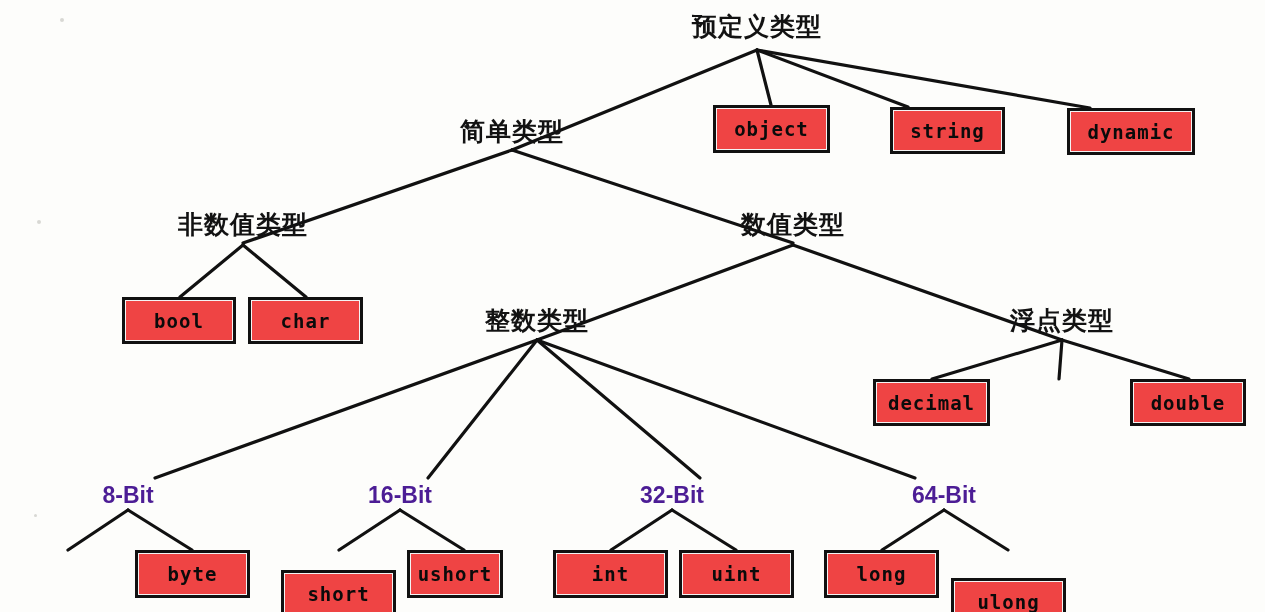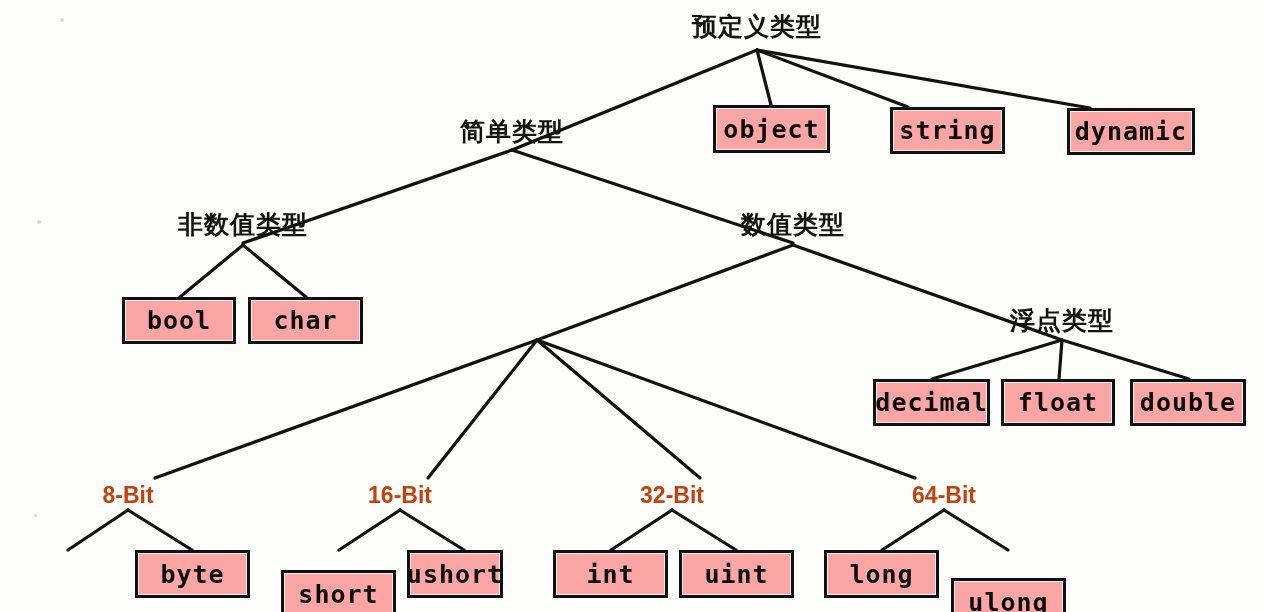--- a/index.html
+++ b/index.html
@@ -8,26 +8,26 @@
     font-family:"Liberation Sans", sans-serif;
     background:#fdfdfb;
   }
   #stage{position:relative;width:1265px;height:612px;background:#fdfdfb;}
   svg#wires{position:absolute;left:0;top:0;width:1265px;height:612px;}
 
   
   .box{
     position:absolute;
     box-sizing:border-box;
-    background:#fca5a5;
+    background:#ef4444;
     border:3px solid #111111;
     display:flex;align-items:center;justify-content:center;
     font-family:"DejaVu Sans Mono","Liberation Mono",monospace;
     font-weight:bold;
-    font-size:25px;
+    font-size:19px;
     color:#0b0b0b;
     letter-spacing:1px;
     box-shadow:inset 0 0 0 1px #f4f4f4;
   }
   
   .cat{
     position:absolute;
     font-family:"DejaVu Sans","Liberation Sans",sans-serif;
     font-weight:bold;
     font-size:25px;
@@ -36,21 +36,21 @@
     letter-spacing:1px;
     transform:translateX(-50%);
     text-align:center;
   }
   
   .bitlabel{
     position:absolute;
     font-family:"Liberation Sans",sans-serif;
     font-weight:bold;
     font-size:23px;
-    color:#c2410c;
+    color:#4c1d95;
     white-space:nowrap;
     transform:translateX(-50%);
     letter-spacing:0px;
   }
   .speck{position:absolute;background:#d8d8d4;border-radius:50%;}
 </style>
 </head>
 <body>
 
 <div id="stage">
@@ -96,36 +96,36 @@
   </svg>
 
   <div class="speck" style="left:60px;top:18px;width:4px;height:4px;"></div>
   <div class="speck" style="left:37px;top:220px;width:4px;height:4px;"></div>
   <div class="speck" style="left:34px;top:514px;width:3px;height:3px;"></div>
 
   <div class="cat" style="left:757px;top:10px;">预定义类型</div>
   <div class="cat" style="left:512px;top:115px;">简单类型</div>
   <div class="cat" style="left:243px;top:208px;">非数值类型</div>
   <div class="cat" style="left:793px;top:208px;">数值类型</div>
+  <div class="cat" style="left:537px;top:304px;">整数类型</div>
   <div class="cat" style="left:1062px;top:304px;">浮点类型</div>
 
   <div class="bitlabel" style="left:128px;top:482px;">8-Bit</div>
   <div class="bitlabel" style="left:400px;top:482px;">16-Bit</div>
   <div class="bitlabel" style="left:672px;top:482px;">32-Bit</div>
   <div class="bitlabel" style="left:944px;top:482px;">64-Bit</div>
 
   <div class="box" style="left:713px;top:105px;width:117px;height:48px;">object</div>
   <div class="box" style="left:890px;top:107px;width:115px;height:47px;">string</div>
   <div class="box" style="left:1067px;top:108px;width:128px;height:47px;">dynamic</div>
 
   <div class="box" style="left:122px;top:297px;width:114px;height:47px;">bool</div>
   <div class="box" style="left:248px;top:297px;width:115px;height:47px;">char</div>
 
   <div class="box" style="left:873px;top:379px;width:117px;height:47px;">decimal</div>
-  <div class="box" style="left:1001px;top:379px;width:114px;height:47px;">float</div>
   <div class="box" style="left:1130px;top:379px;width:116px;height:47px;">double</div>
 
   <div class="box" style="left:135px;top:550px;width:115px;height:48px;">byte</div>
   <div class="box" style="left:281px;top:550px;width:115px;height:48px;margin-top:20px;">short</div>
   <div class="box" style="left:407px;top:550px;width:96px;height:48px;">ushort</div>
   <div class="box" style="left:553px;top:550px;width:115px;height:48px;">int</div>
   <div class="box" style="left:679px;top:550px;width:115px;height:48px;">uint</div>
   <div class="box" style="left:824px;top:550px;width:115px;height:48px;">long</div>
   <div class="box" style="left:951px;top:550px;width:115px;height:48px;margin-top:28px;">ulong</div>
 

